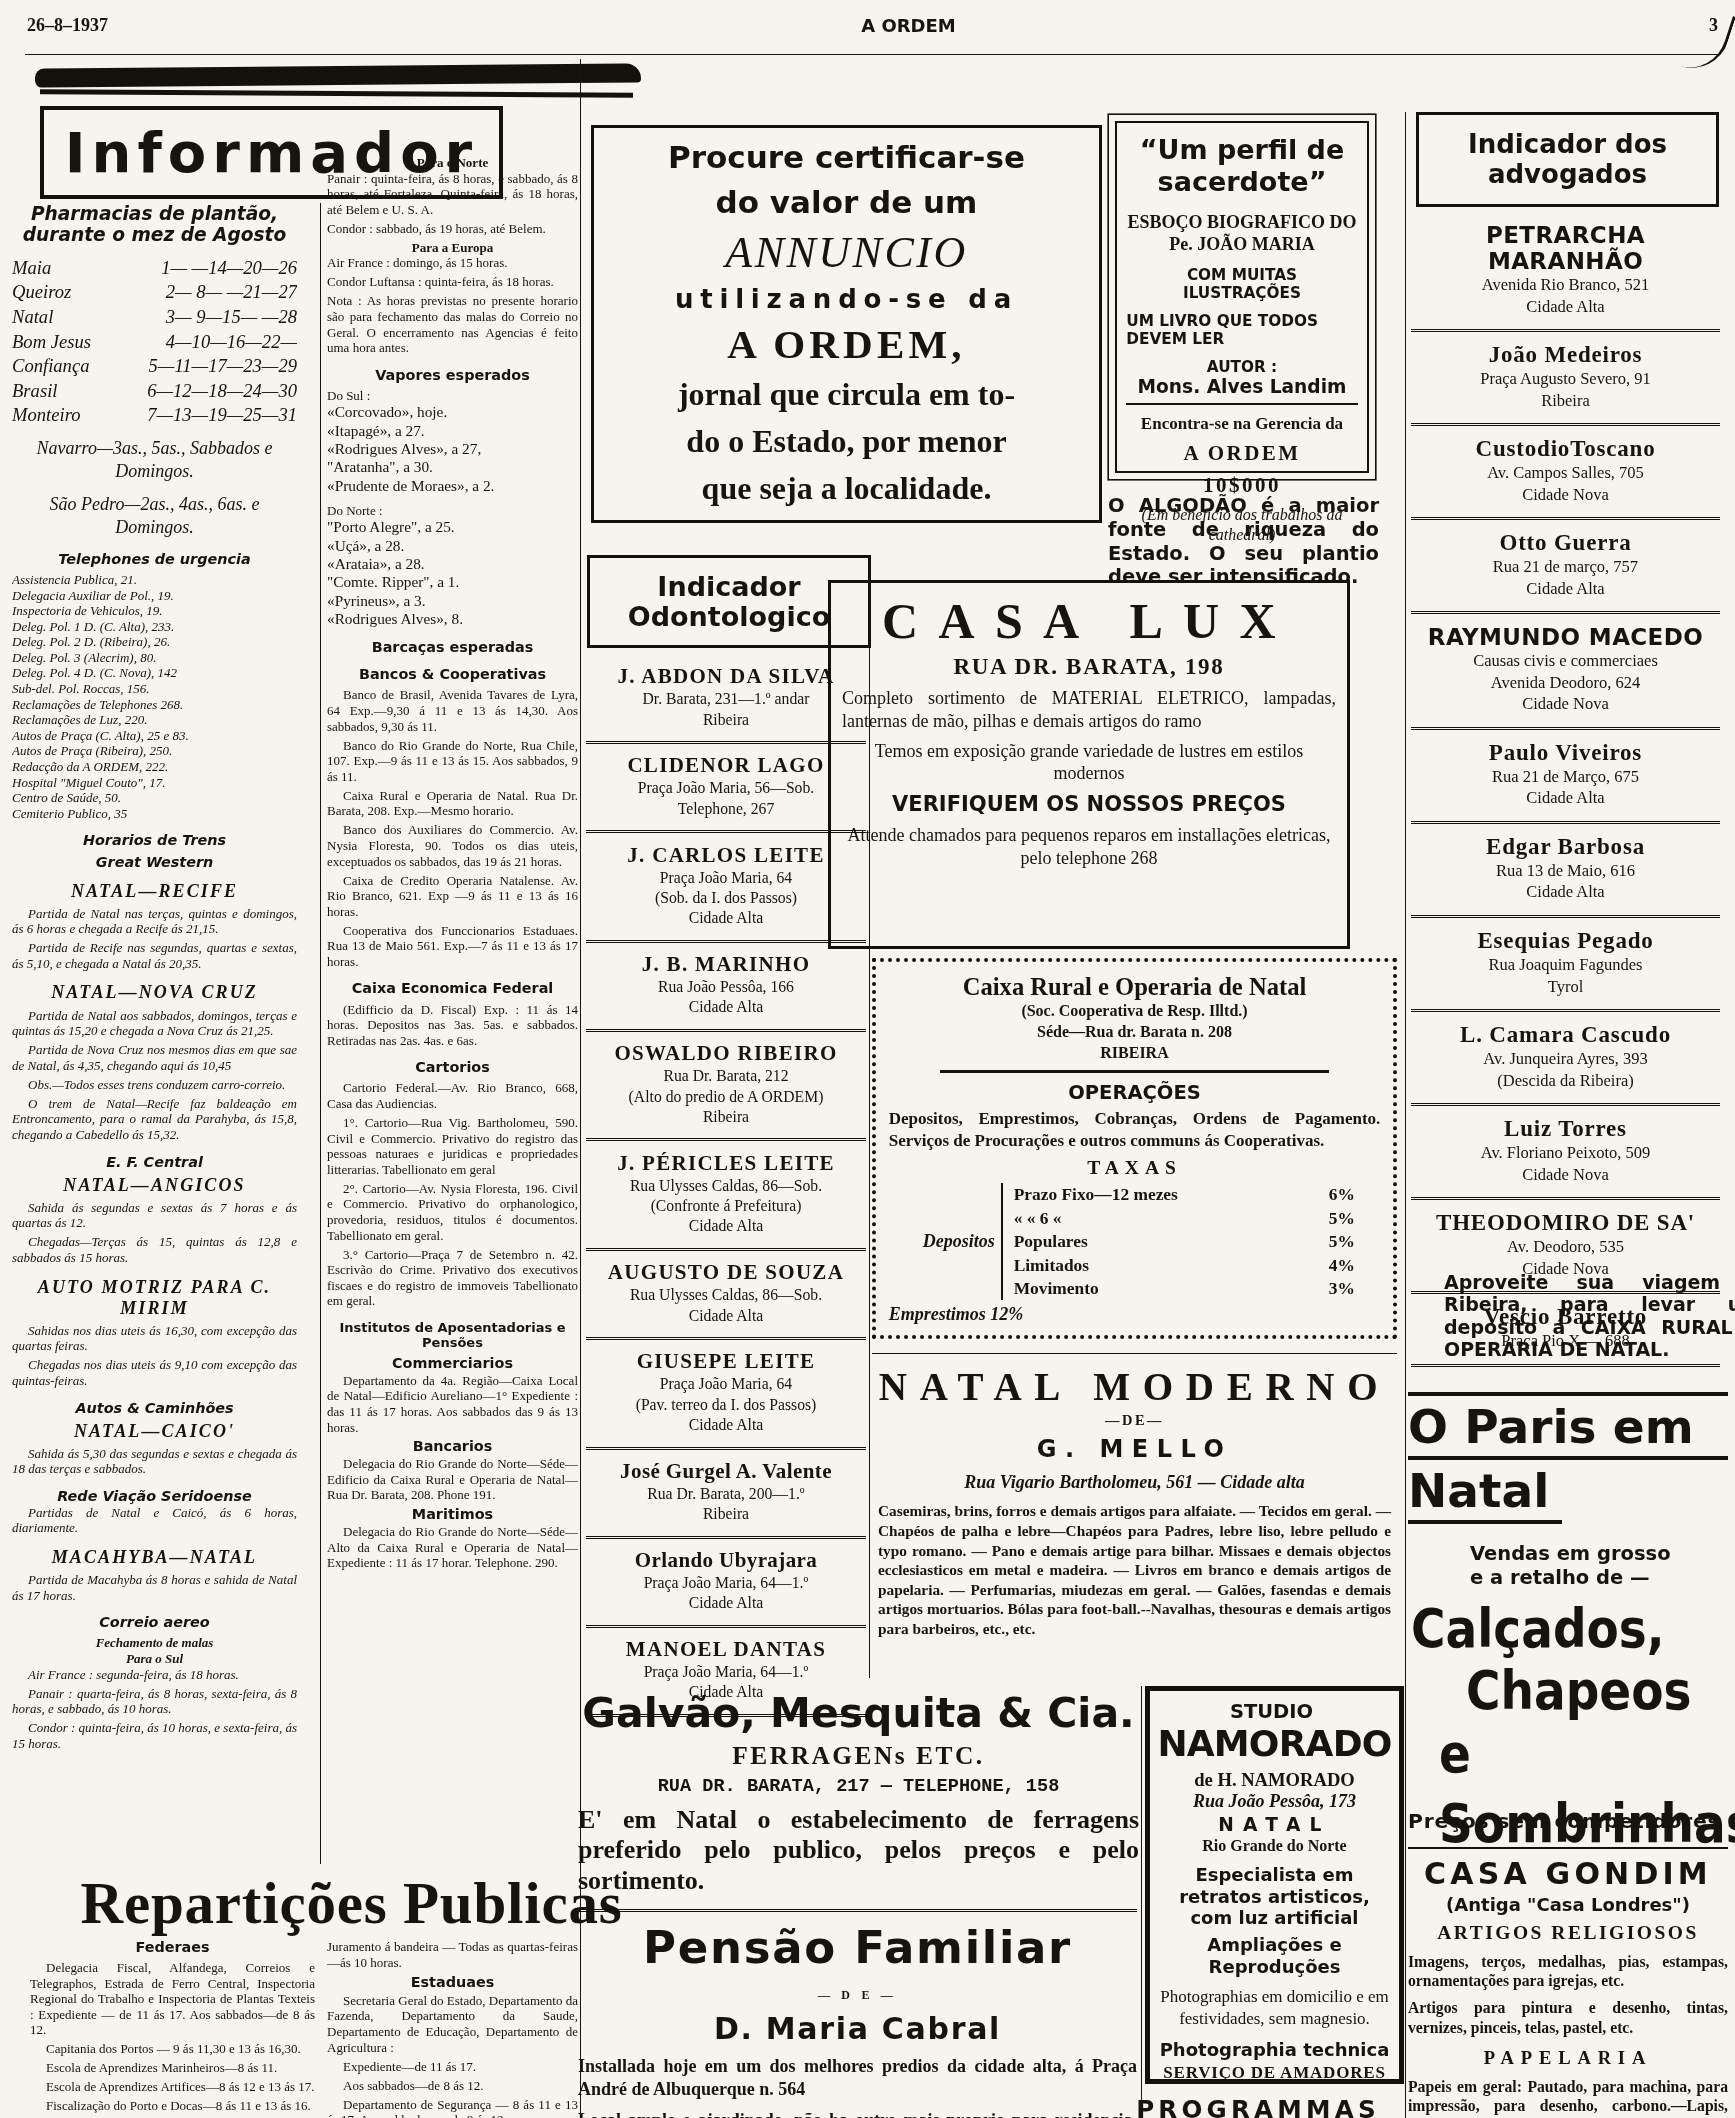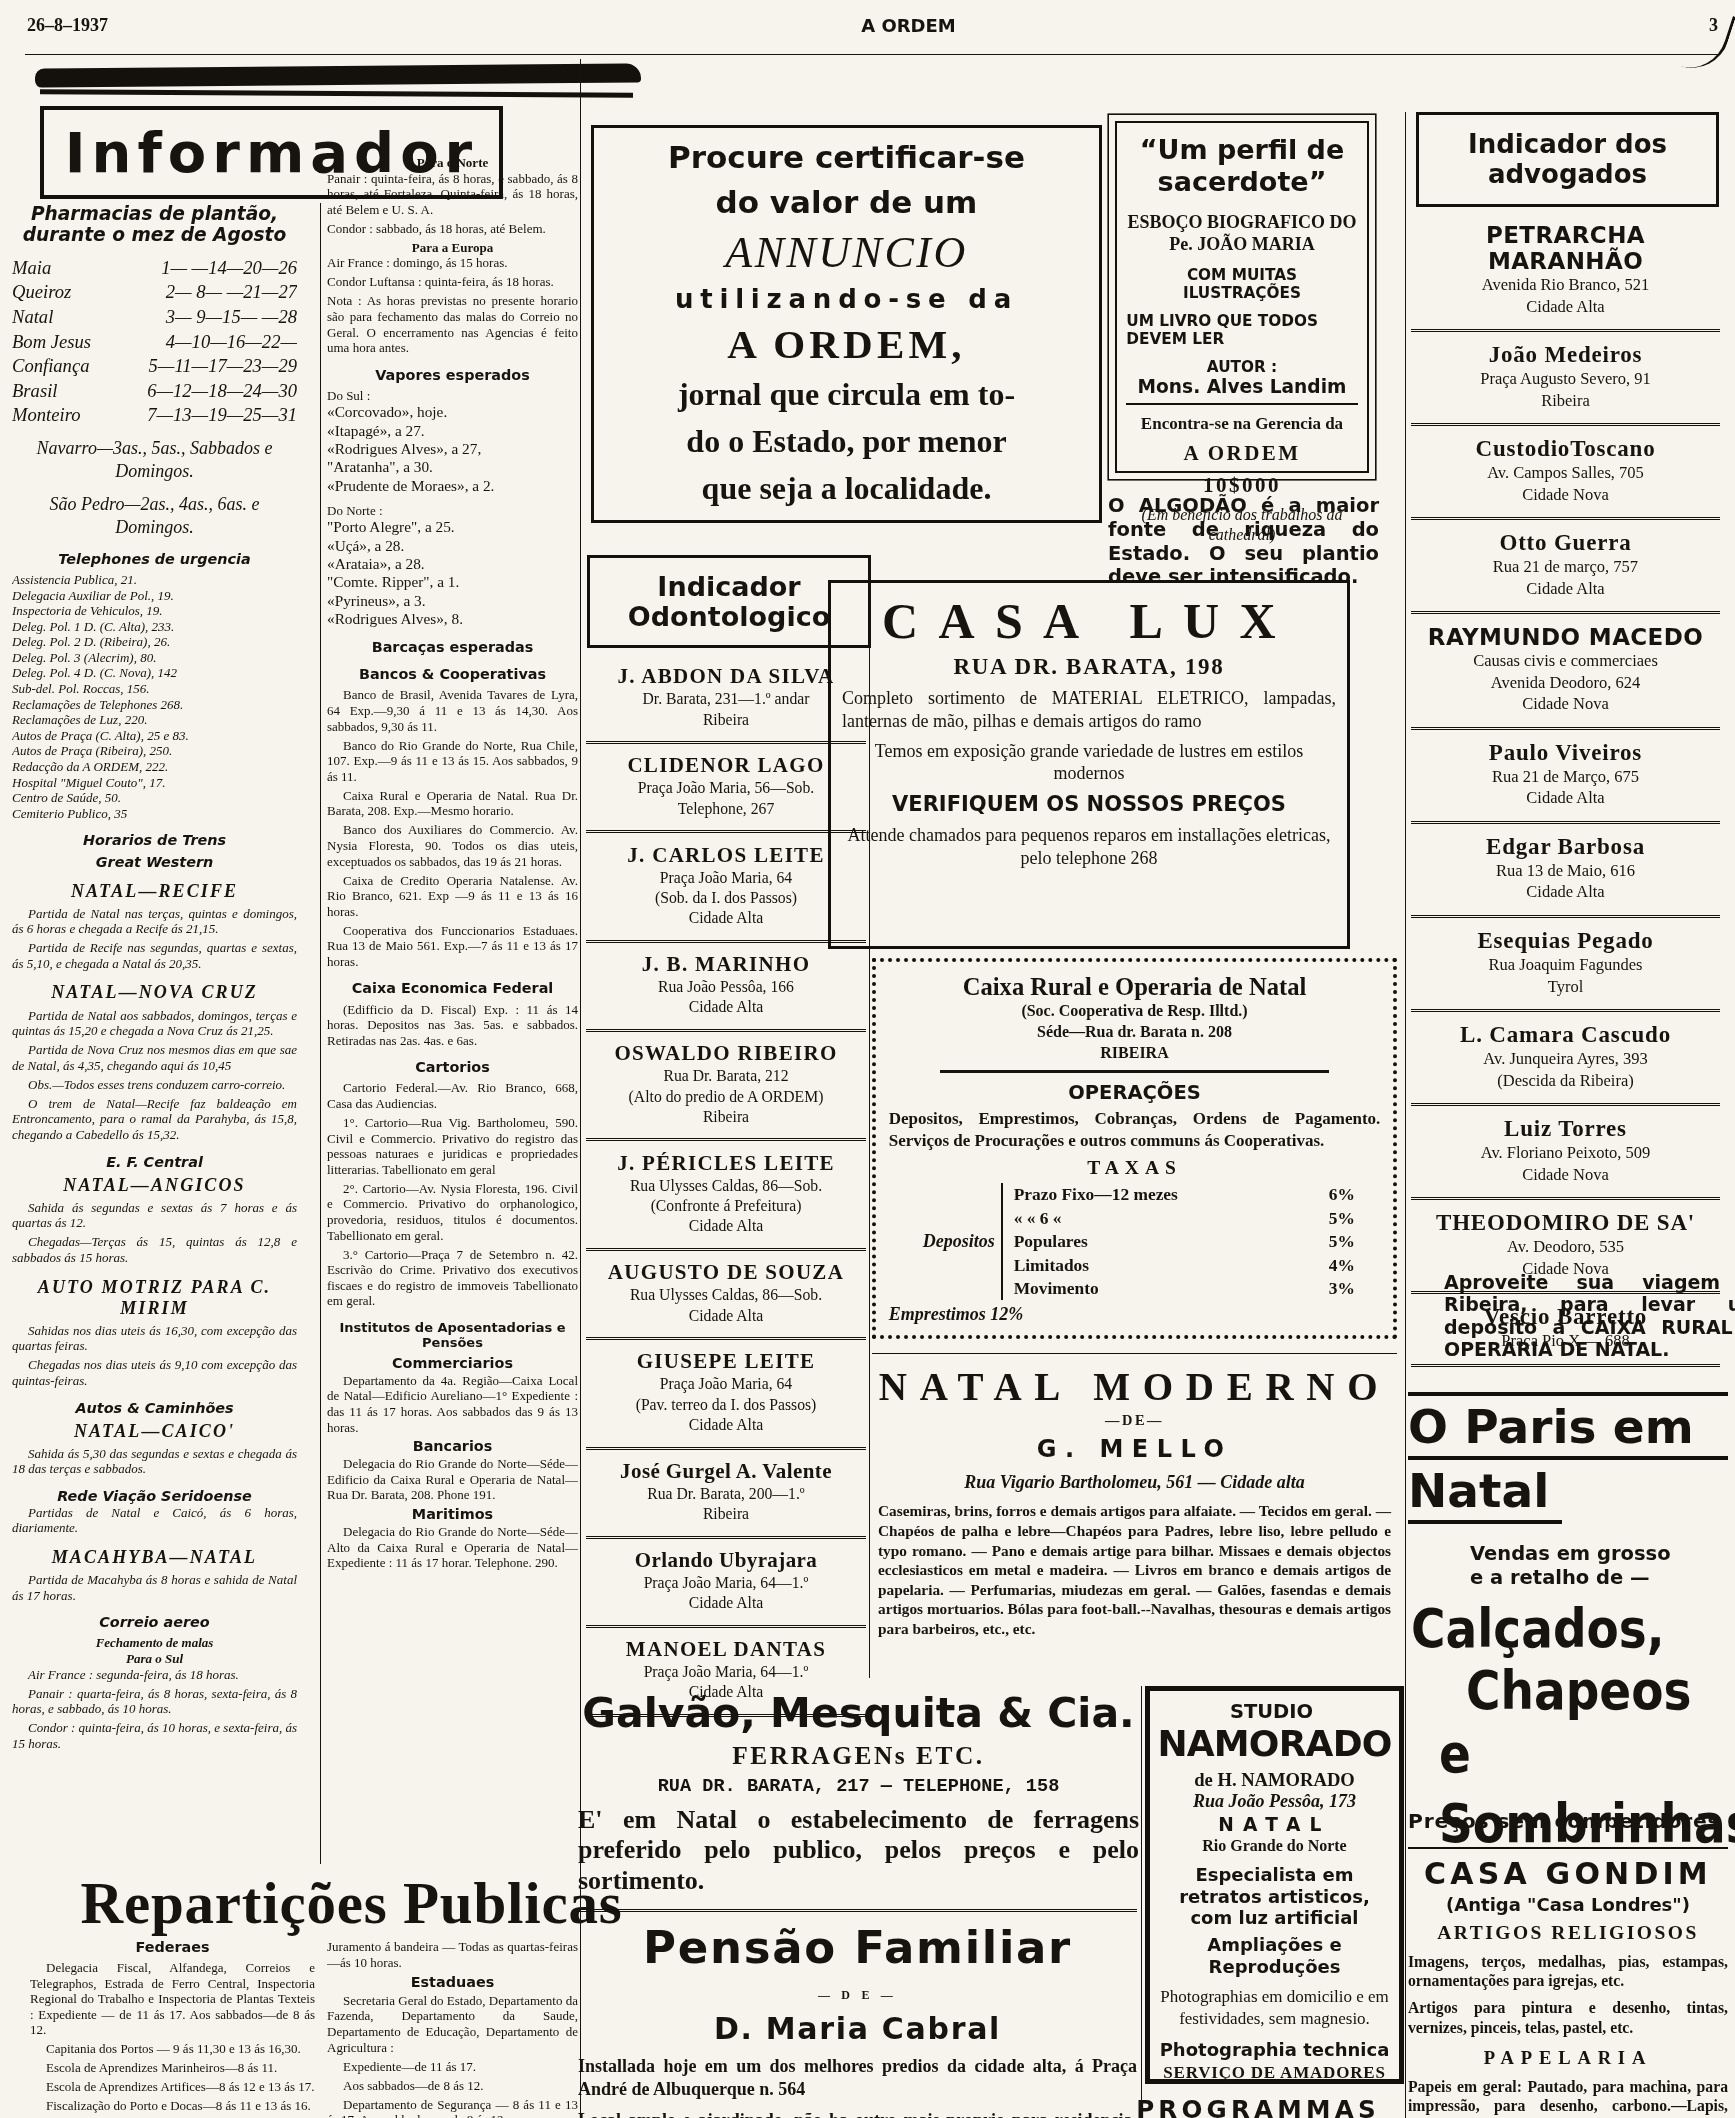--- a/index.html
+++ b/index.html
@@ -267,21 +267,21 @@
     <div class="bt b c">Fechamento de malas</div>
     <div class="bt b c">Para o Sul</div>
     <div class="bt j ind p">Air France : segunda-feira, ás 18 horas.</div>
     <div class="bt j ind p">Panair : quarta-feira, ás 8 horas, sexta-feira, ás 8 horas, e sabbado, ás 10 horas.</div>
     <div class="bt j ind p">Condor : quinta-feira, ás 10 horas, e sexta-feira, ás 15 horas.</div>
   </div>
 
   <div class="flow" style="left:327px;top:155px;width:251px;height:1711px;">
     <div class="bt b c">Para o Norte</div>
     <div class="bt j p">Panair : quinta-feira, ás 8 horas, e sabbado, ás 8 horas, até Fortaleza. Quinta-feira, ás 18 horas, até Belem e U. S. A.</div>
-    <div class="bt j p">Condor : sabbado, ás 18 horas, até Belem.</div>
+    <div class="bt j p">Condor : sabbado, ás 19 horas, até Belem.</div>
     <div class="bt b c">Para a Europa</div>
     <div class="bt j p">Air France : domingo, ás 15 horas.</div>
     <div class="bt j p">Condor Luftansa : quinta-feira, ás 18 horas.</div>
     <div class="bt j p">Nota : As horas previstas no presente horario são para fechamento das malas do Correio no Geral. O encerramento nas Agencias é feito uma hora antes.</div>
 
     <div class="sh">Vapores esperados</div>
     <div class="bt">Do Sul :</div>
     <div class="bt" style="font-size:15.3px;">«Corcovado», hoje.</div>
     <div class="bt" style="font-size:15.3px;">«Itapagé», a 27.</div>
     <div class="bt" style="font-size:15.3px;">«Rodrigues Alves», a 27,</div>

